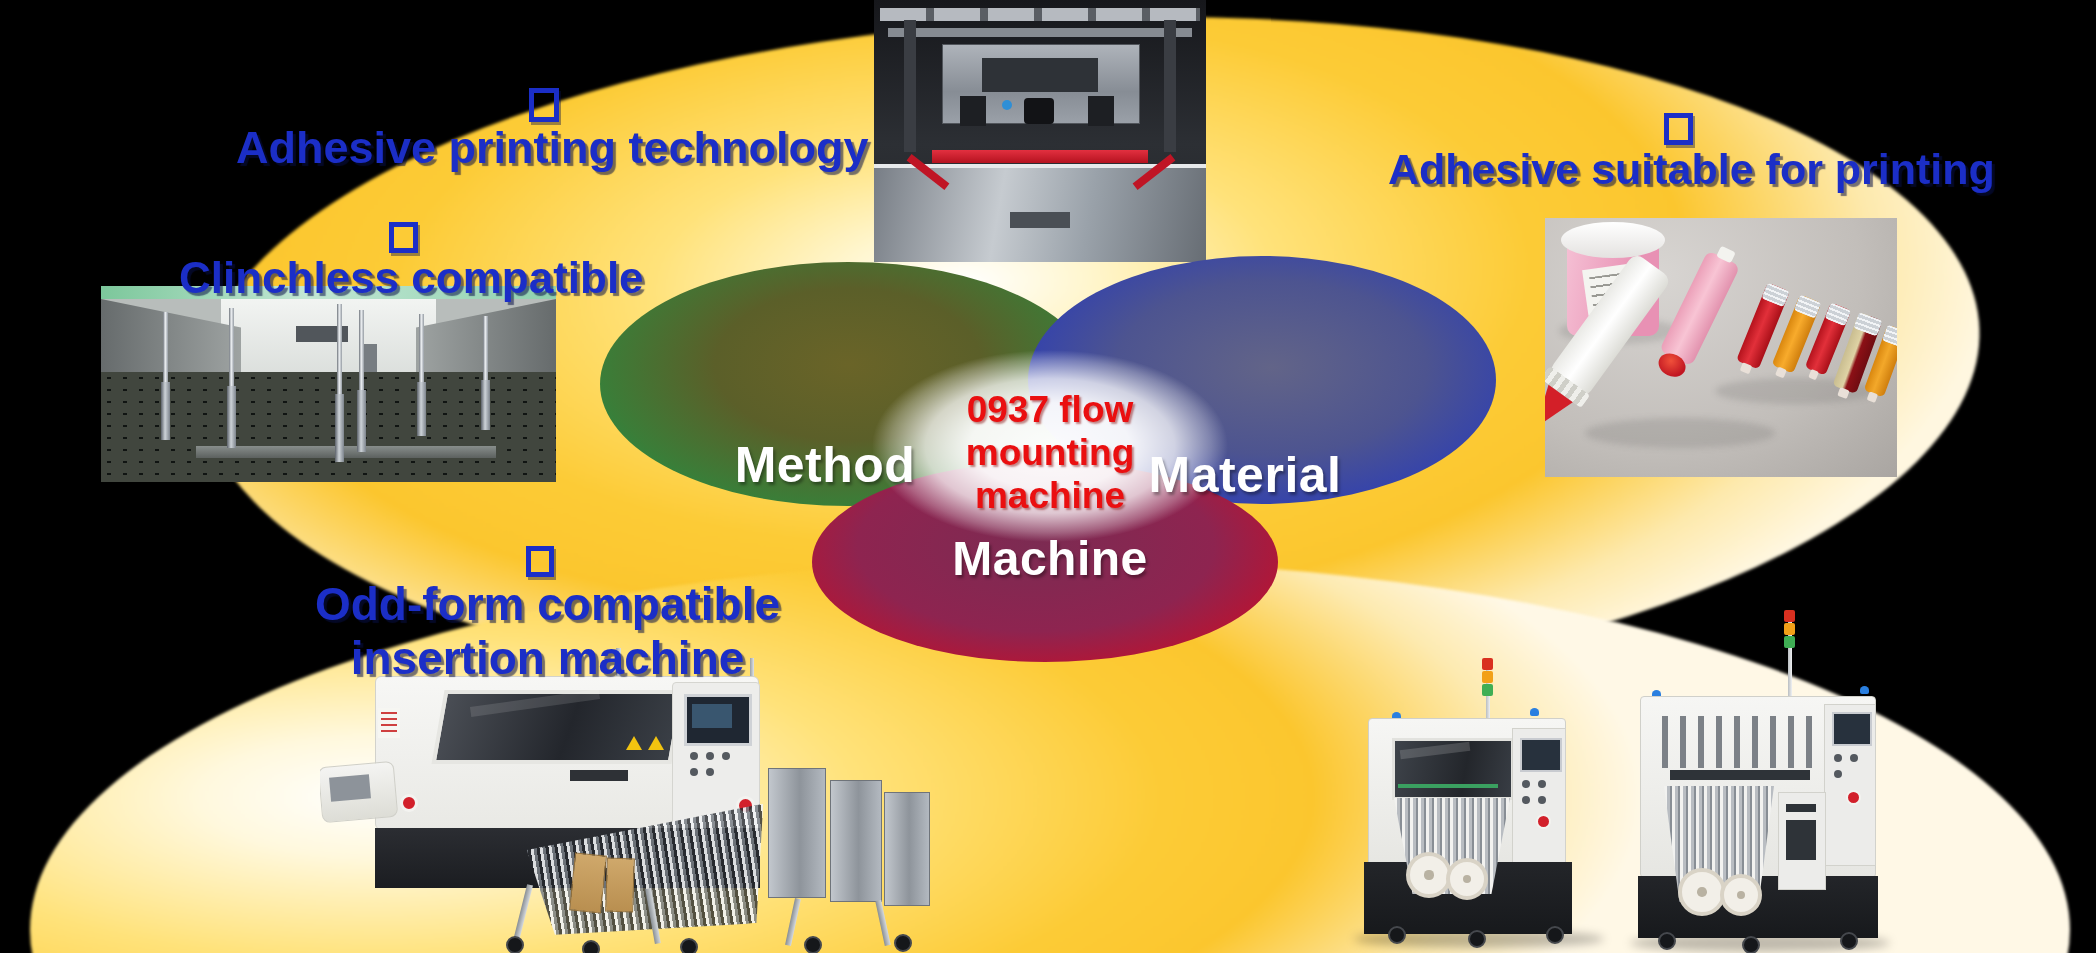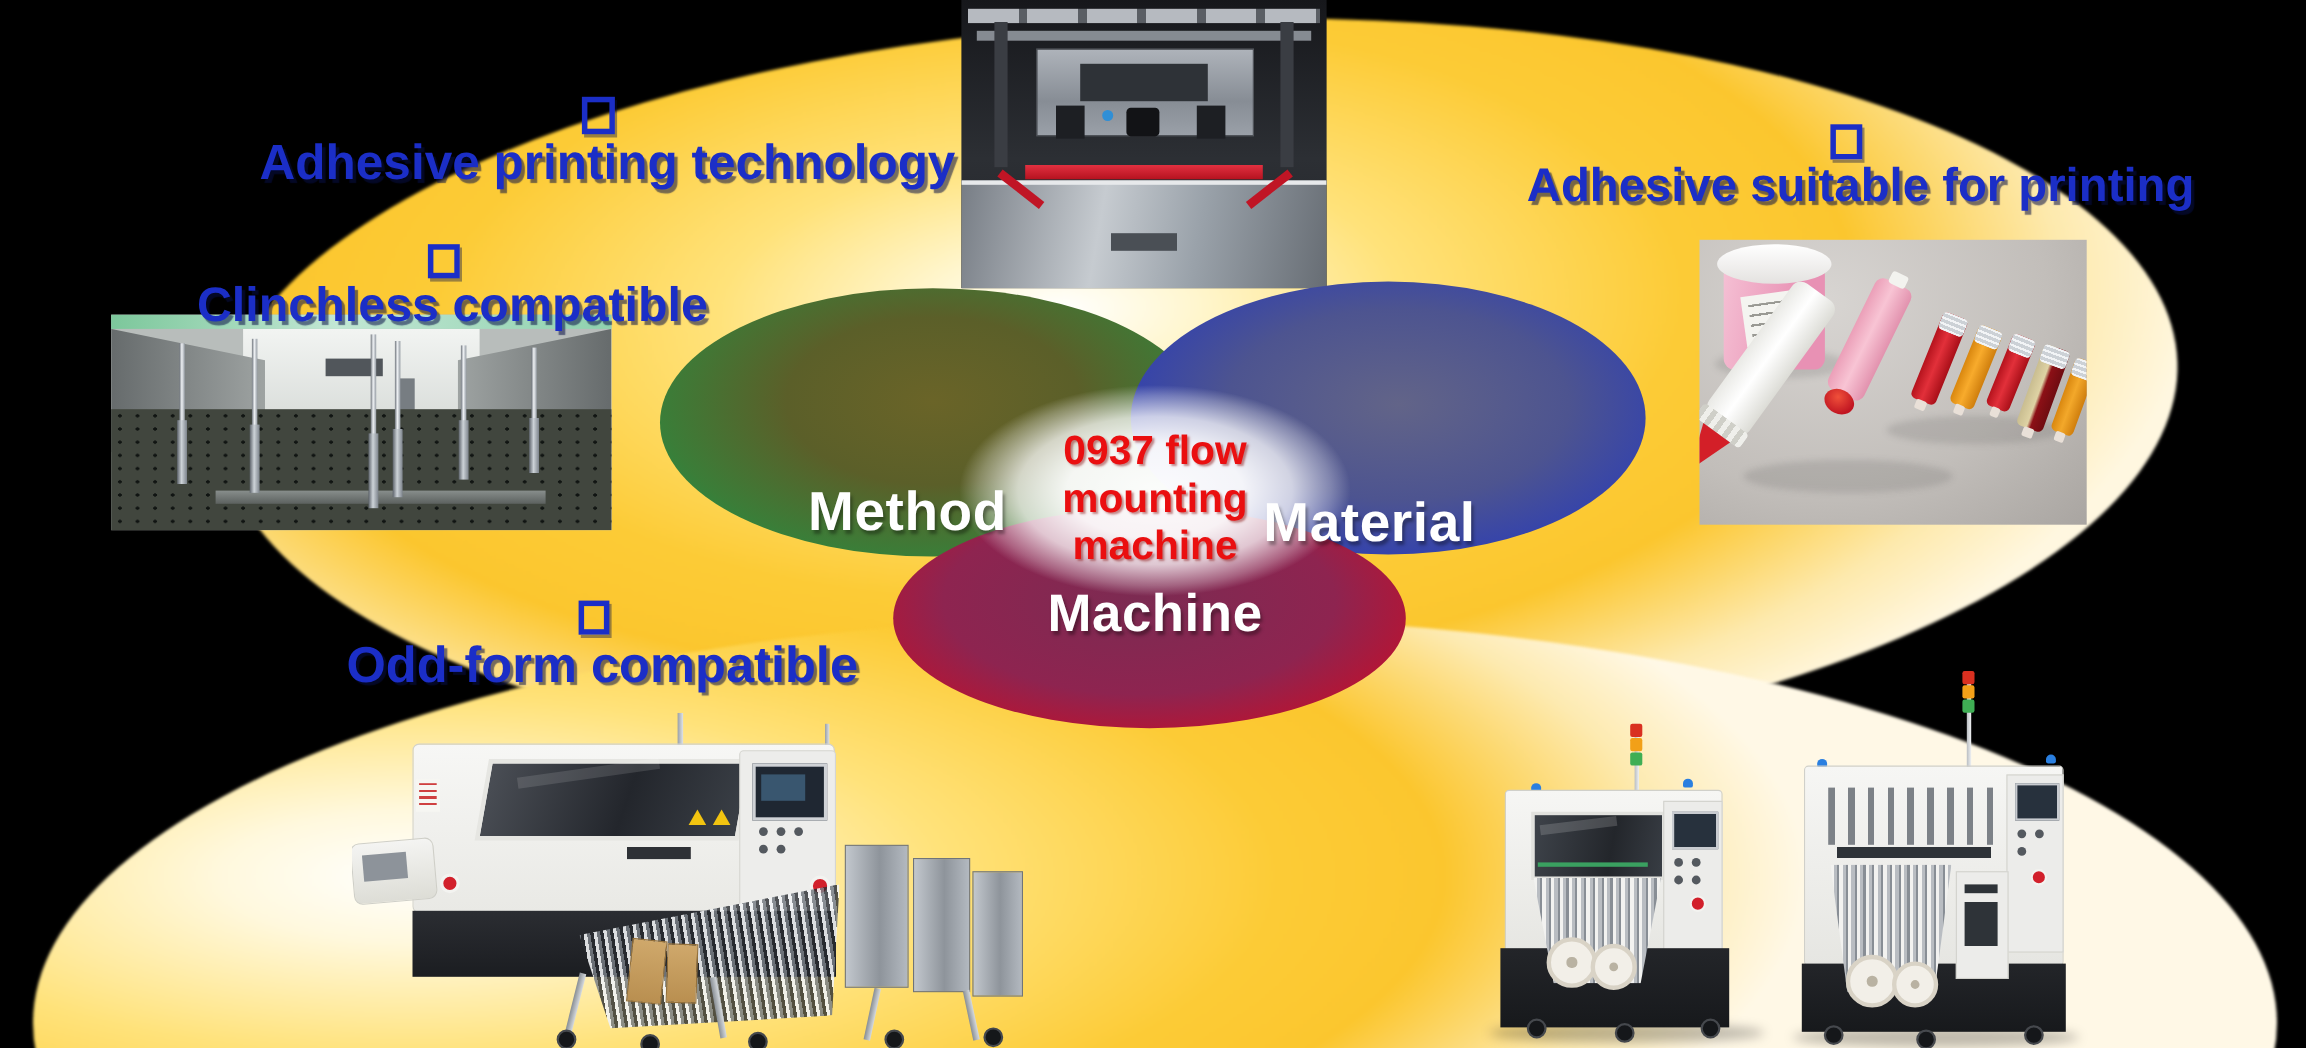--- a/index.html
+++ b/index.html
@@ -401,20 +401,23 @@
       <span>Clinchless compatible</span>
     </div>
   </div>
 
   <div class="bullet b4">
     <div class="bcol">
       <div class="row">
         <span class="cbx"></span>
         <span>Odd-form compatible</span>
       </div>
+      <div class="row">
+        <span>insertion machine</span>
+      </div>
     </div>
   </div>
 
   <div class="bullet b5">
     <div class="bcol">
     </div>
   </div>
 
 </div>
 

